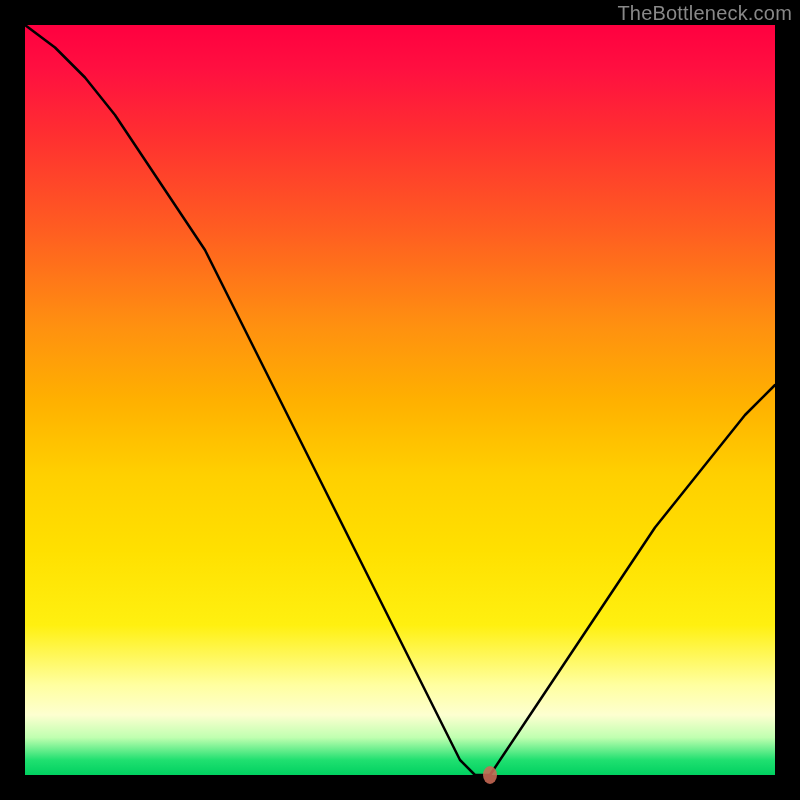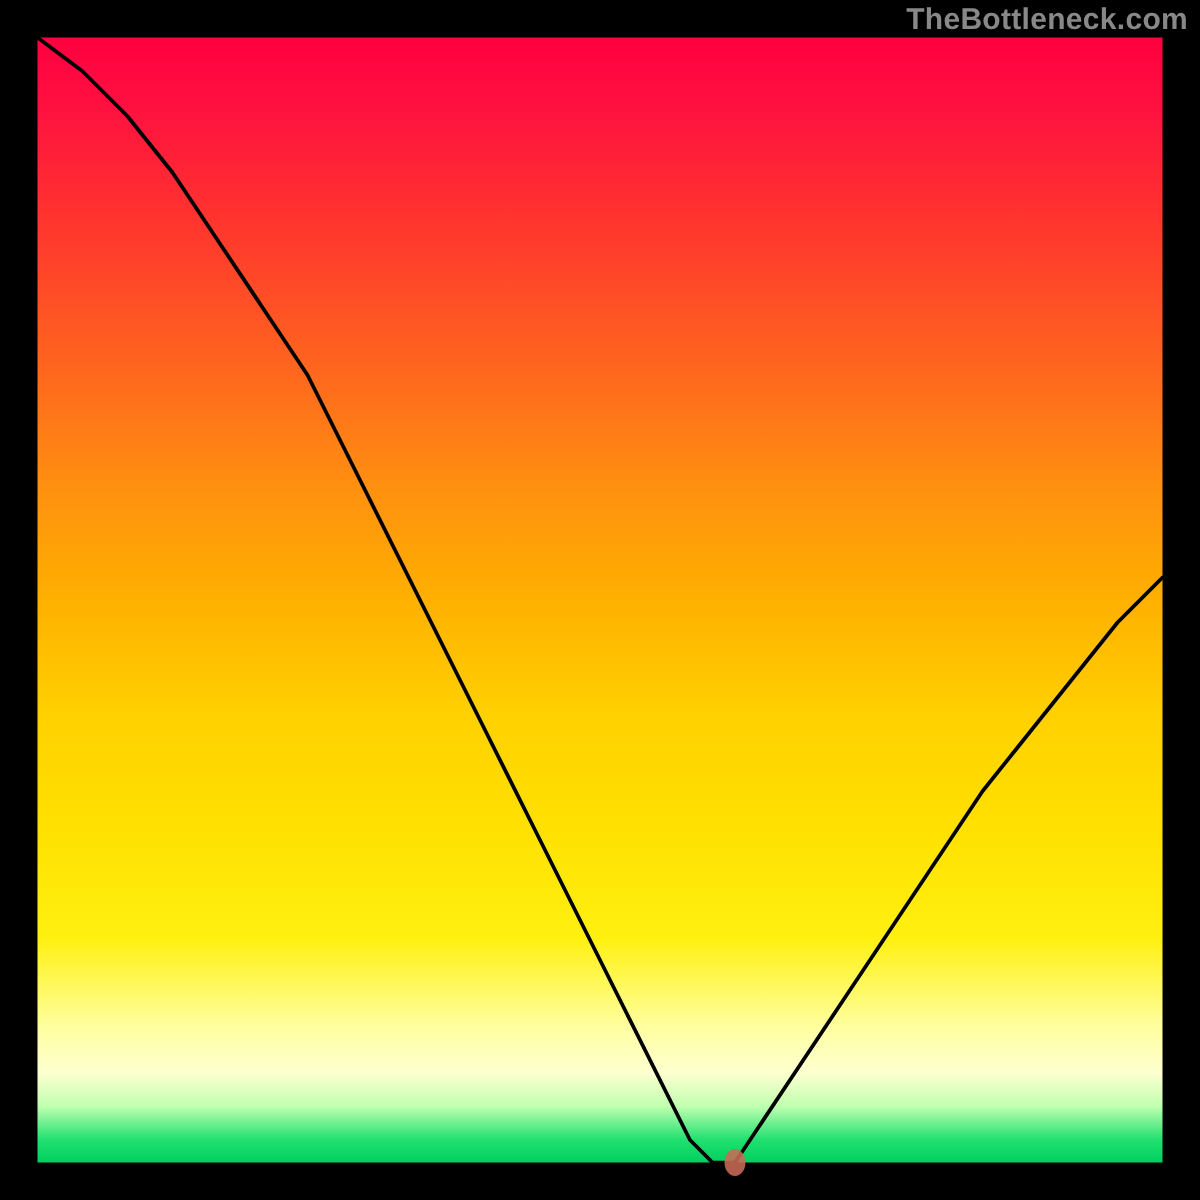--- a/index.html
+++ b/index.html
@@ -41,21 +41,21 @@
        #20e070 98%,
        #00d060 100%
     );
   }
   .watermark {
     position: absolute;
     top: 2px;
     right: 8px;
     color: #888;
     font-size: 20px;
-    font-weight: 700;
+    font-weight: 400;
     letter-spacing: 0.2px;
     z-index: 10;
   }
   svg.curve {
     position: absolute;
     top: 0;
     left: 0;
     width: 750px;
     height: 750px;
     overflow: visible;

